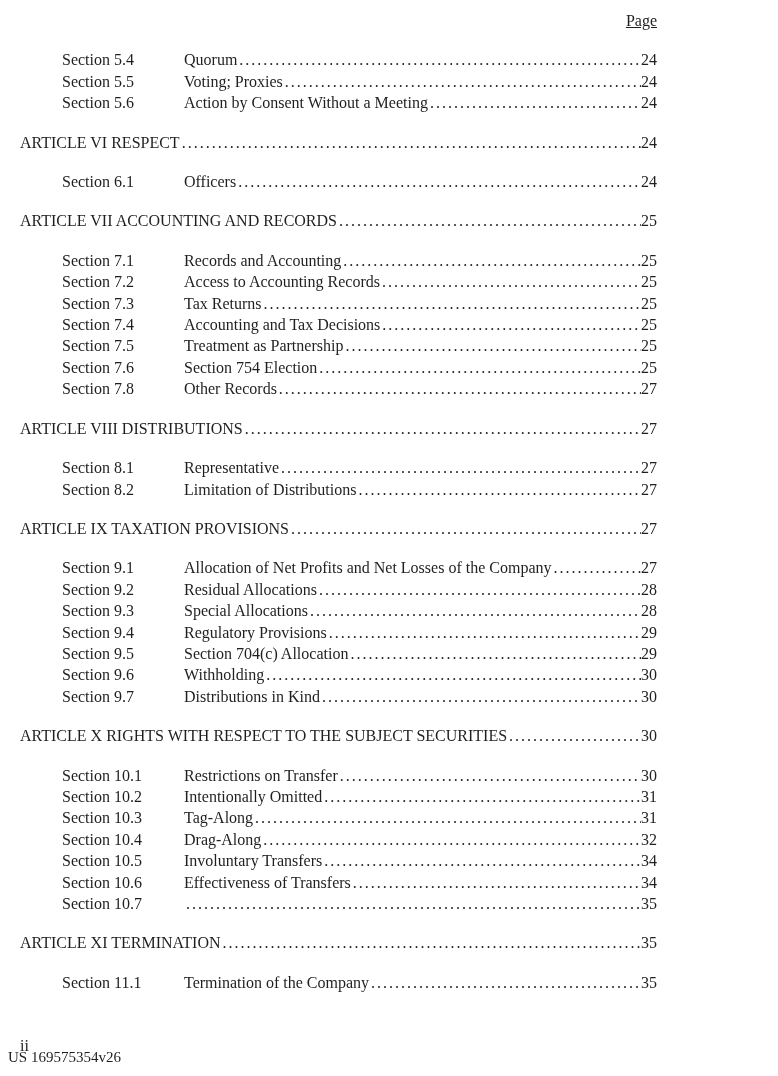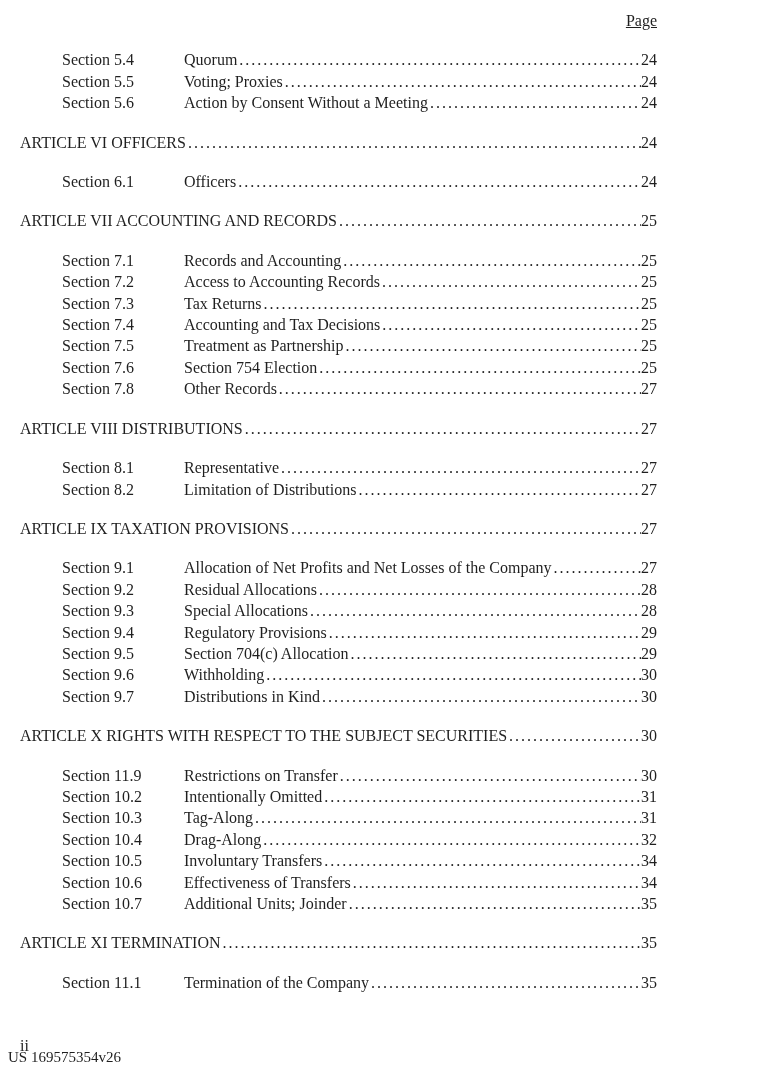--- a/index.html
+++ b/index.html
@@ -89,21 +89,21 @@
   </div>
 
   <div class="toc-row">
     <span class="sec-label">Section 5.6</span>
     <span class="entry-title">Action by Consent Without a Meeting</span>
     <span class="dots"></span>
     <span class="pagenum">24</span>
   </div>
 </div>
   <div class="toc-block toc-row">
-    <span class="entry-title">ARTICLE VI OFFICERS</span>
+    <span class="entry-title">ARTICLE VI RESPECT</span>
     <span class="dots"></span>
     <span class="pagenum">24</span>
   </div>
 <div class="toc-block">
   <div class="toc-row">
     <span class="sec-label">Section 6.1</span>
     <span class="entry-title">Officers</span>
     <span class="dots"></span>
     <span class="pagenum">24</span>
   </div>
@@ -239,21 +239,21 @@
     <span class="pagenum">30</span>
   </div>
 </div>
   <div class="toc-block toc-row">
     <span class="entry-title">ARTICLE X RIGHTS WITH RESPECT TO THE SUBJECT SECURITIES</span>
     <span class="dots"></span>
     <span class="pagenum">30</span>
   </div>
 <div class="toc-block">
   <div class="toc-row">
-    <span class="sec-label">Section 11.9</span>
+    <span class="sec-label">Section 10.1</span>
     <span class="entry-title">Restrictions on Transfer</span>
     <span class="dots"></span>
     <span class="pagenum">30</span>
   </div>
 
   <div class="toc-row">
     <span class="sec-label">Section 10.2</span>
     <span class="entry-title">Intentionally Omitted</span>
     <span class="dots"></span>
     <span class="pagenum">31</span>
@@ -282,21 +282,20 @@
 
   <div class="toc-row">
     <span class="sec-label">Section 10.6</span>
     <span class="entry-title">Effectiveness of Transfers</span>
     <span class="dots"></span>
     <span class="pagenum">34</span>
   </div>
 
   <div class="toc-row">
     <span class="sec-label">Section 10.7</span>
-    <span class="entry-title">Additional Units; Joinder</span>
     <span class="dots"></span>
     <span class="pagenum">35</span>
   </div>
 </div>
   <div class="toc-block toc-row">
     <span class="entry-title">ARTICLE XI TERMINATION</span>
     <span class="dots"></span>
     <span class="pagenum">35</span>
   </div>
 <div class="toc-block">

